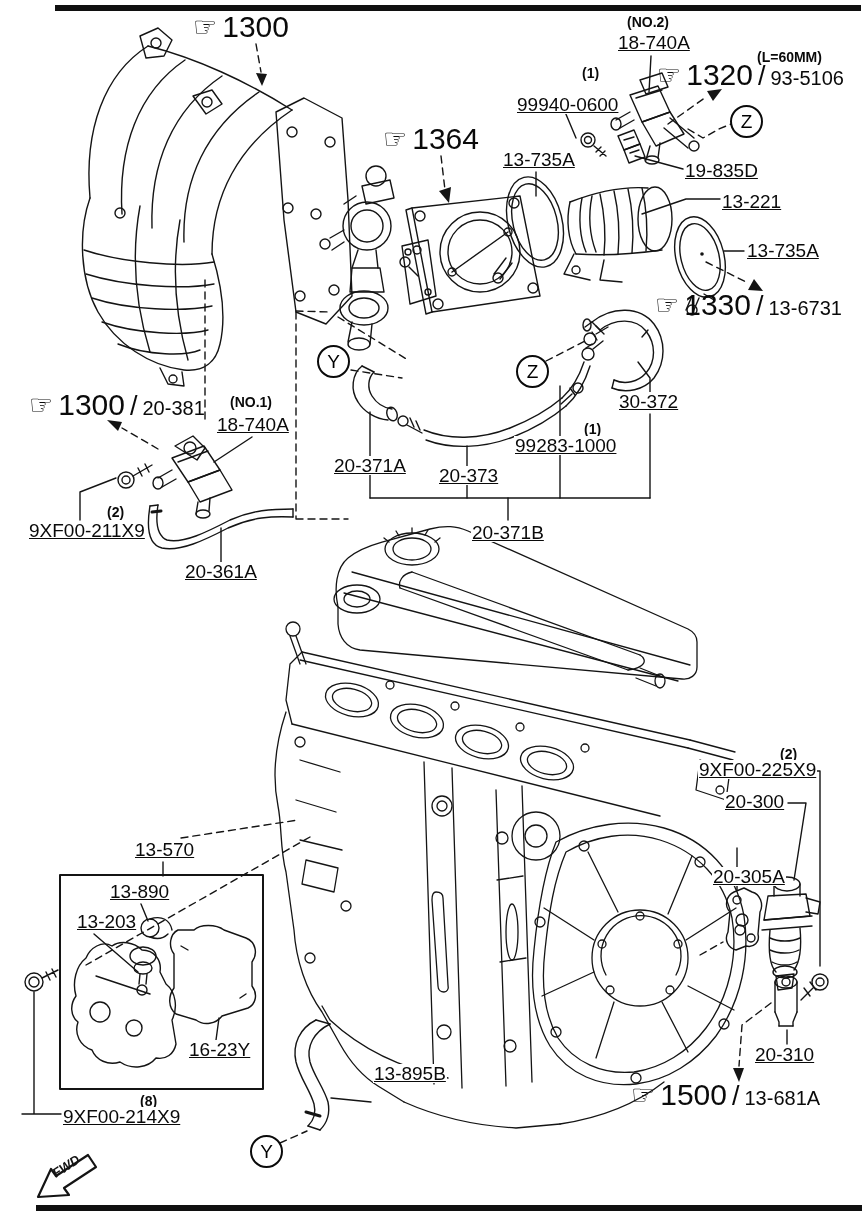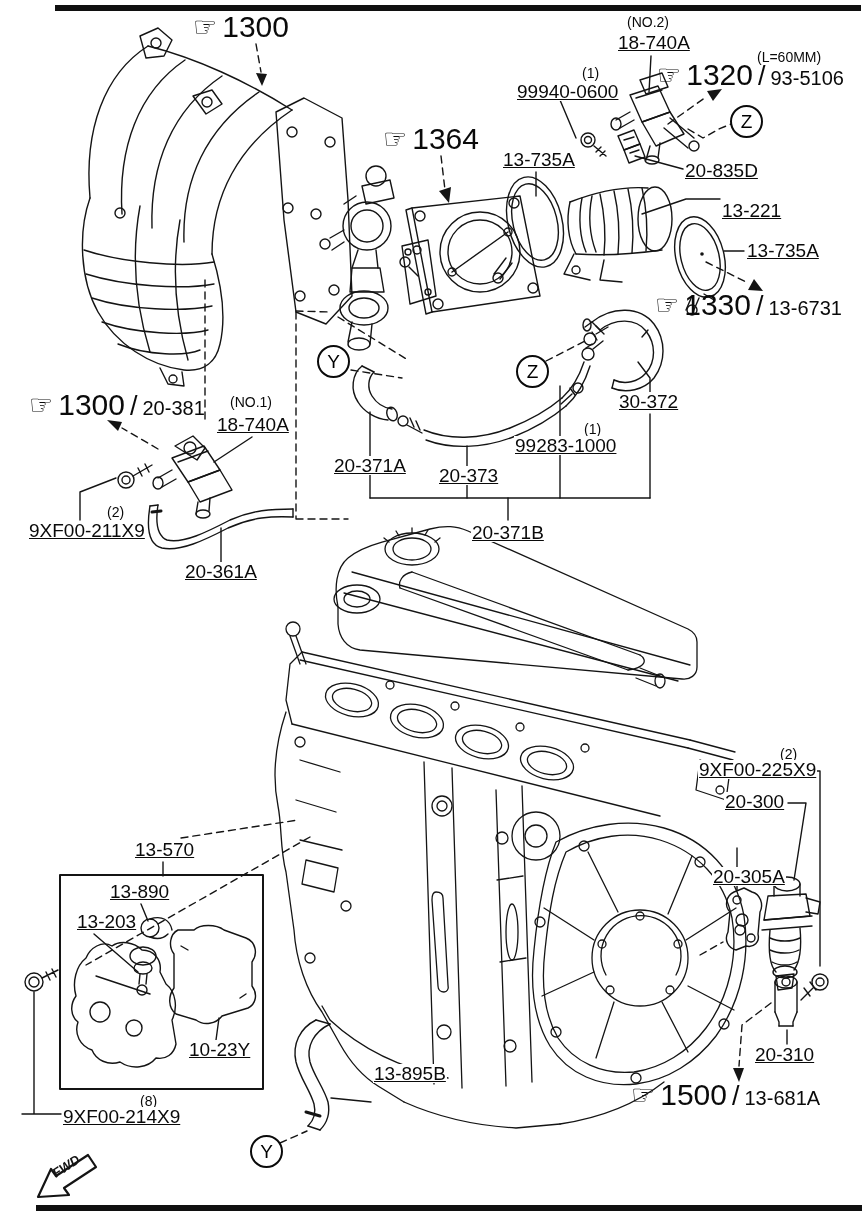--- a/index.html
+++ b/index.html
@@ -2,21 +2,21 @@
 <html><head>
 <meta charset="utf-8">
 <style>
   html,body{margin:0;padding:0;background:#fff;}
   #page{position:relative;width:864px;height:1214px;background:#ffffff;overflow:hidden;
         font-family:"Liberation Sans",sans-serif;color:#000;}
   #art{position:absolute;left:0;top:0;z-index:1;}
   .lbl{position:absolute;z-index:3;white-space:nowrap;line-height:1;background:#fff;padding:0 1px;
        font-family:"Liberation Sans",sans-serif;color:#0a0a0a;}
   .part{font-size:19px;letter-spacing:0;text-decoration:underline;}
-  .note{font-size:14px;}
+  .note{font-size:14px;font-weight:bold;}
   .big{display:flex;align-items:baseline;gap:5px;font-size:30px;background:transparent;}
   .big .suffix{font-size:20px;}
   .big .slash{font-size:27px;}
   .hand{font-family:"DejaVu Sans",sans-serif;font-size:27px;line-height:.85;align-self:center;}
   .refcircle{position:absolute;z-index:3;width:29px;height:29px;border:2px solid #0a0a0a;border-radius:50%;
        display:flex;align-items:center;justify-content:center;font-size:19px;background:#fff;}
 </style>
 </head>
 <body>
 
@@ -448,40 +448,40 @@
 <div class="lbl big" style="left:630px;top:1080px">
   <span class="hand">☞</span>
   <span>1500</span>
       <span class="slash">/</span>
       <span class="suffix">13-681A</span>
 </div>
 
 <div class="lbl note" style="left:626px;top:15px">(NO.2)</div>
 <div class="lbl part" style="left:617px;top:33px">18-740A</div>
 <div class="lbl note" style="left:581px;top:66px">(1)</div>
-<div class="lbl part" style="left:516px;top:82px">99940-0600</div>
+<div class="lbl part" style="left:516px;top:95px">99940-0600</div>
 <div class="lbl part" style="left:502px;top:150px">13-735A</div>
-<div class="lbl part" style="left:684px;top:161px">20-835D</div>
-<div class="lbl part" style="left:721px;top:201px">13-221</div>
+<div class="lbl part" style="left:684px;top:161px">19-835D</div>
+<div class="lbl part" style="left:721px;top:192px">13-221</div>
 <div class="lbl part" style="left:746px;top:241px">13-735A</div>
 <div class="lbl part" style="left:618px;top:392px">30-372</div>
 <div class="lbl note" style="left:583px;top:422px">(1)</div>
 <div class="lbl part" style="left:514px;top:436px">99283-1000</div>
 <div class="lbl part" style="left:333px;top:456px">20-371A</div>
 <div class="lbl part" style="left:438px;top:466px">20-373</div>
 <div class="lbl part" style="left:471px;top:523px">20-371B</div>
 <div class="lbl note" style="left:229px;top:395px">(NO.1)</div>
 <div class="lbl part" style="left:216px;top:415px">18-740A</div>
 <div class="lbl note" style="left:106px;top:505px">(2)</div>
 <div class="lbl part" style="left:28px;top:521px">9XF00-211X9</div>
 <div class="lbl part" style="left:184px;top:562px">20-361A</div>
 <div class="lbl part" style="left:134px;top:840px">13-570</div>
 <div class="lbl part" style="left:109px;top:882px">13-890</div>
 <div class="lbl part" style="left:76px;top:912px">13-203</div>
-<div class="lbl part" style="left:188px;top:1040px">10-23Y</div>
+<div class="lbl part" style="left:188px;top:1040px">16-23Y</div>
 <div class="lbl note" style="left:139px;top:1094px">(8)</div>
 <div class="lbl part" style="left:62px;top:1107px">9XF00-214X9</div>
 <div class="lbl part" style="left:373px;top:1064px">13-895B</div>
 <div class="lbl note" style="left:779px;top:747px">(2)</div>
 <div class="lbl part" style="left:698px;top:760px">9XF00-225X9</div>
 <div class="lbl part" style="left:724px;top:792px">20-300</div>
 <div class="lbl part" style="left:712px;top:867px">20-305A</div>
 <div class="lbl part" style="left:754px;top:1045px">20-310</div>
 
 </div>

